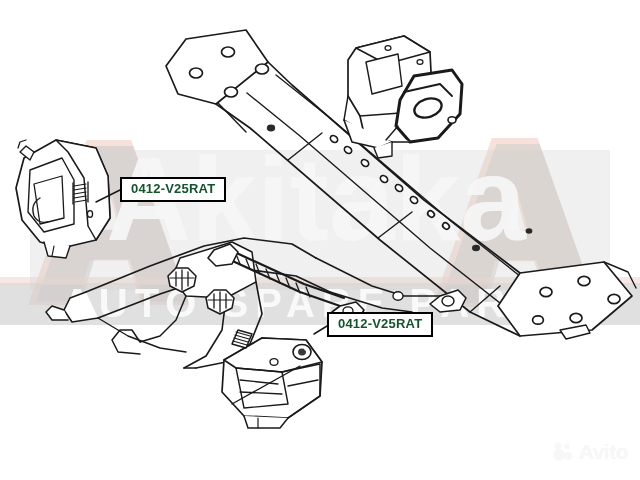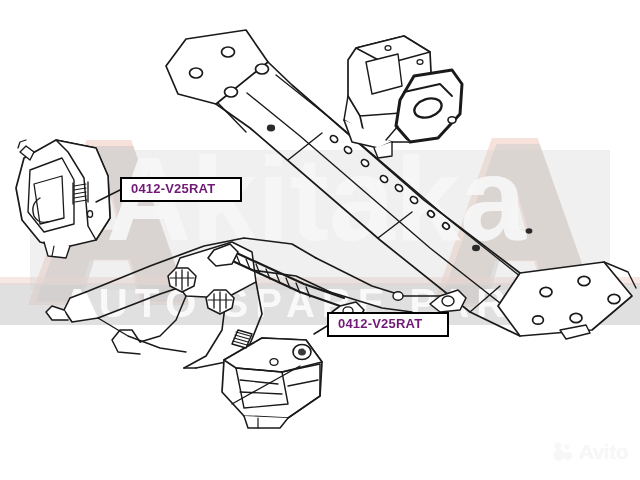--- a/index.html
+++ b/index.html
@@ -20,25 +20,25 @@
   #art {
     position: absolute;
     inset: 0;
     width: 640px;
     height: 480px;
   }
   .part-label {
     position: absolute;
     background: #ffffff;
     border: 2px solid #000000;
-    color: #701a75;
+    color: #14532d;
     font-weight: bold;
     font-size: 13px;
     letter-spacing: 0.2px;
-    padding: 3px 25px 4px 9px;
+    padding: 3px 9px 4px 9px;
     white-space: nowrap;
     line-height: 1.05;
     font-family: "Liberation Sans", sans-serif;
   }
   #label-1 { left: 120px; top: 177px; }
   #label-2 { left: 327px; top: 312px; }
   .avito-mark {
     position: absolute;
     right: 12px;
     bottom: 16px;

